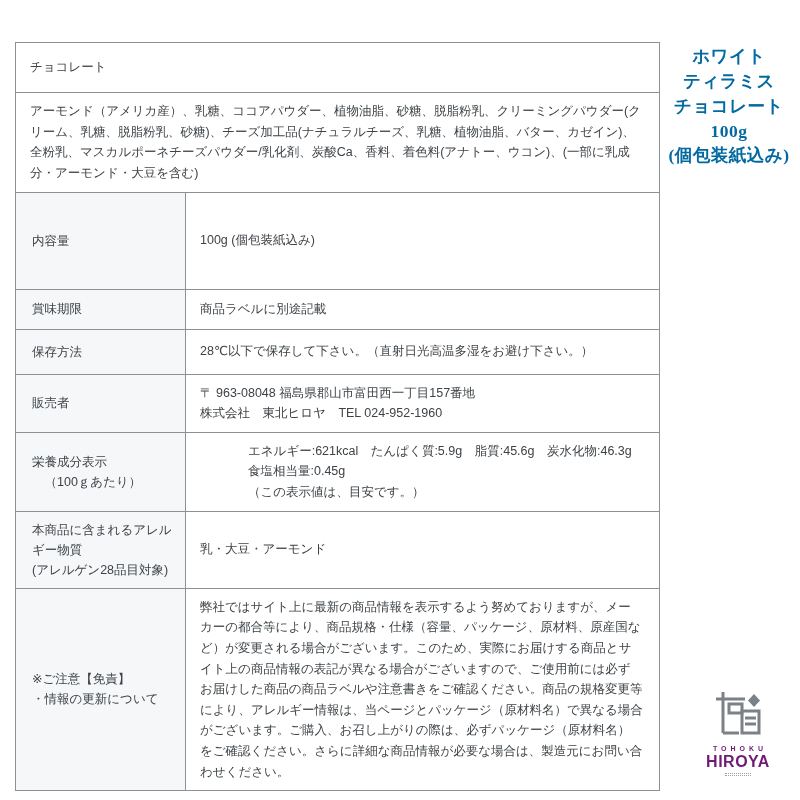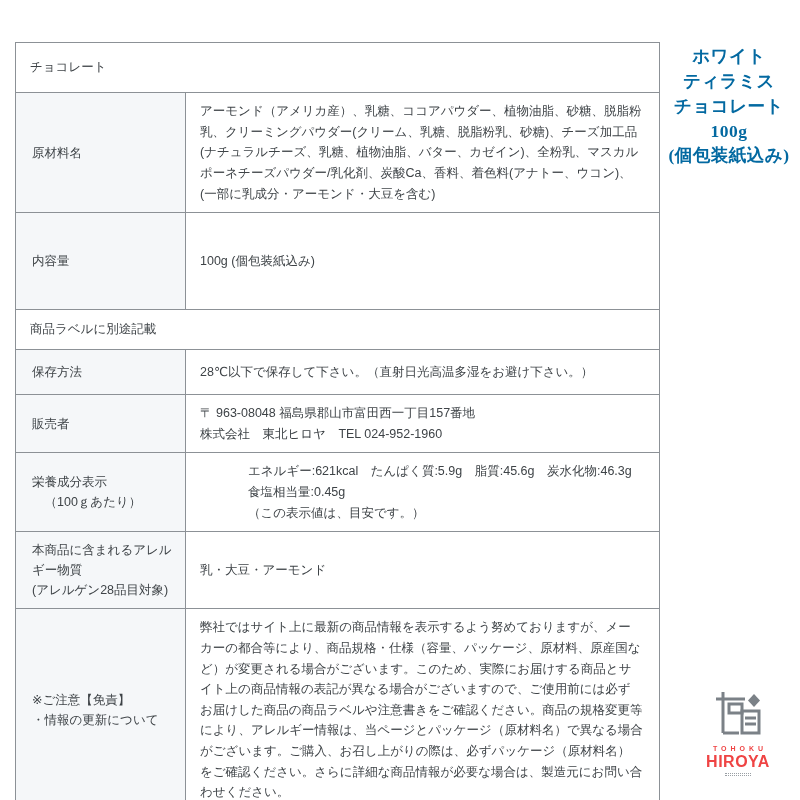--- a/index.html
+++ b/index.html
@@ -70,21 +70,21 @@
     white-space: pre-line;
     letter-spacing: 0.5px;
   }
 
   .brand-logo {
     position: absolute;
     left: 699px;
     top: 691px;
     width: 78px;
     text-align: center;
-    color: #ef4444;
+    color: #701a75;
   }
   .logo-mark { display: block; margin: 0 auto 4px auto; }
   .logo-region {
     font-size: 7px;
     letter-spacing: 4px;
     text-indent: 4px;
     font-weight: bold;
     margin-bottom: 1px;
   }
   .logo-name {
@@ -101,28 +101,28 @@
   }
 </style>
 </head>
 <body>
 
 <div class="spec-table">
   <div class="spec-row">
     <div class="cell-value">チョコレート</div>
   </div>
   <div class="spec-row">
-    <div class="cell-label">原材料名</div>
     <div class="cell-value">アーモンド（アメリカ産）、乳糖、ココアパウダー、植物油脂、砂糖、脱脂粉乳、クリーミングパウダー(クリーム、乳糖、脱脂粉乳、砂糖)、チーズ加工品(ナチュラルチーズ、乳糖、植物油脂、バター、カゼイン)、全粉乳、マスカルポーネチーズパウダー/乳化剤、炭酸Ca、香料、着色料(アナトー、ウコン)、(一部に乳成分・アーモンド・大豆を含む)</div>
   </div>
   <div class="spec-row">
     <div class="cell-label">内容量</div>
     <div class="cell-value">100g (個包装紙込み)</div>
   </div>
   <div class="spec-row">
+    <div class="cell-label">賞味期限</div>
     <div class="cell-value">商品ラベルに別途記載</div>
   </div>
   <div class="spec-row">
     <div class="cell-label">保存方法</div>
     <div class="cell-value">28℃以下で保存して下さい。（直射日光高温多湿をお避け下さい。）</div>
   </div>
   <div class="spec-row">
     <div class="cell-label">販売者</div>
     <div class="cell-value">〒 963-08048 福島県郡山市富田西一丁目157番地
 株式会社　東北ヒロヤ　TEL 024-952-1960</div>

